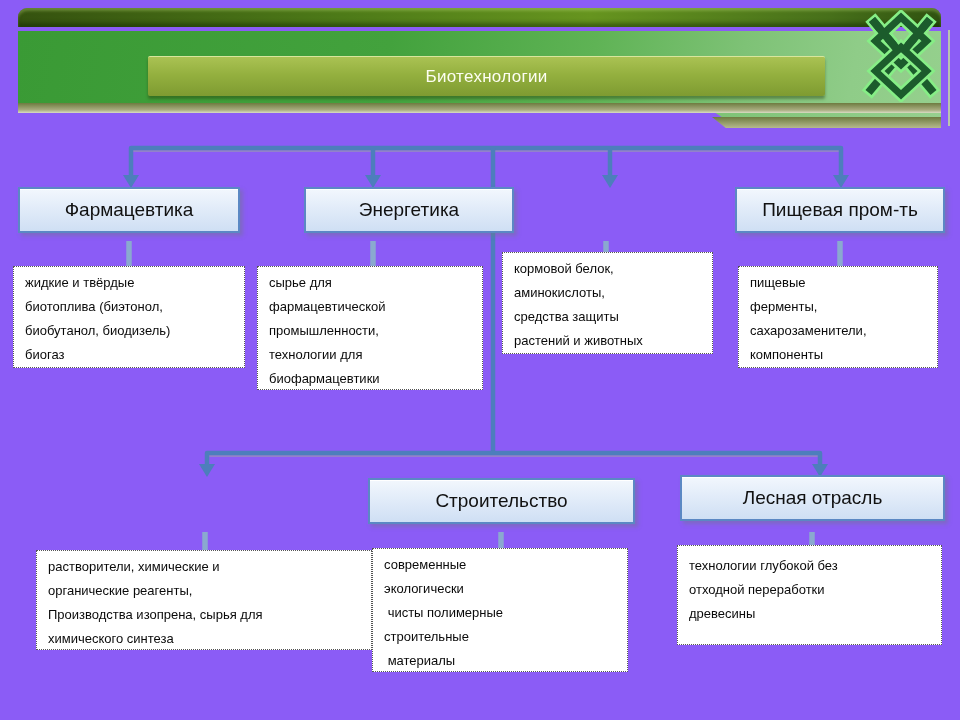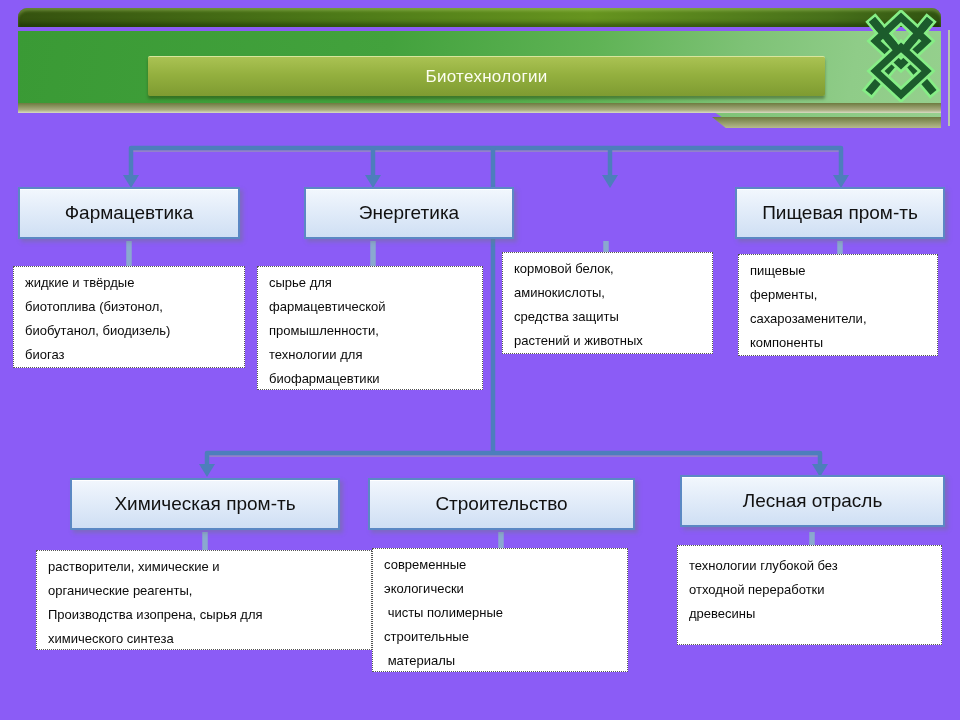--- a/index.html
+++ b/index.html
@@ -39,21 +39,21 @@
     position:absolute;left:148px;top:56px;width:677px;height:39px;
     background:linear-gradient(#aac253,#94b03f 45%,#7e9b31);
     border-top:1px solid #d8e69c;border-radius:2px;
     box-shadow:0 3px 3px rgba(40,60,10,.45);
     display:flex;align-items:center;justify-content:center;
     color:#fdfef2;font-size:17px;letter-spacing:.3px;
   }
   .logo{position:absolute;left:857px;top:10px;width:88px;height:92px;}
   
   .node{
-    position:absolute;height:52px;box-sizing:border-box;
+    position:absolute;height:46px;box-sizing:border-box;
     border:2px solid #5b88c4;border-radius:0;
     background:linear-gradient(180deg,#f2f7fd 0%,#e2ecf9 45%,#cfdff4 100%);
     box-shadow:2.5px 3px 4px rgba(110,120,135,.45), inset 0 1px 0 #fff;
     display:flex;align-items:center;justify-content:center;
     font-size:19px;color:#111;
   }
   .desc{
     position:absolute;box-sizing:border-box;background:#fff;
     border:1.5px dotted #555;
     padding:4px 11px;font-size:13px;line-height:24px;color:#0a0a0a;
@@ -143,28 +143,25 @@
 биогаз</div>
   <div class="desc" style="left:257px;top:266px;width:226px;height:124px;">сырье для
 фармацевтической
 промышленности,
 технологии для
 биофармацевтики</div>
   <div class="desc" style="left:502px;top:252px;width:211px;height:102px;">кормовой белок,
 аминокислоты,
 средства защиты
 растений и животных</div>
-  <div class="desc" style="left:738px;top:254px;width:200px;height:102px;">пищевые
+  <div class="desc" style="left:738px;top:266px;width:200px;height:102px;">пищевые
 ферменты,
 сахарозаменители,
 компоненты</div>
 
-  <div class="node" style="left:70px;top:478px;width:270px;">
-    <span>Химическая пром-ть</span>
-  </div>
   <div class="node" style="left:368px;top:478px;width:267px;">
     <span>Строительство</span>
   </div>
   <div class="node" style="left:680px;top:475px;width:265px;">
     <span>Лесная отрасль</span>
   </div>
 
   <div class="desc" style="left:36px;top:550px;width:336px;height:100px;">растворители, химические и
 органические реагенты,
 Производства изопрена, сырья для

